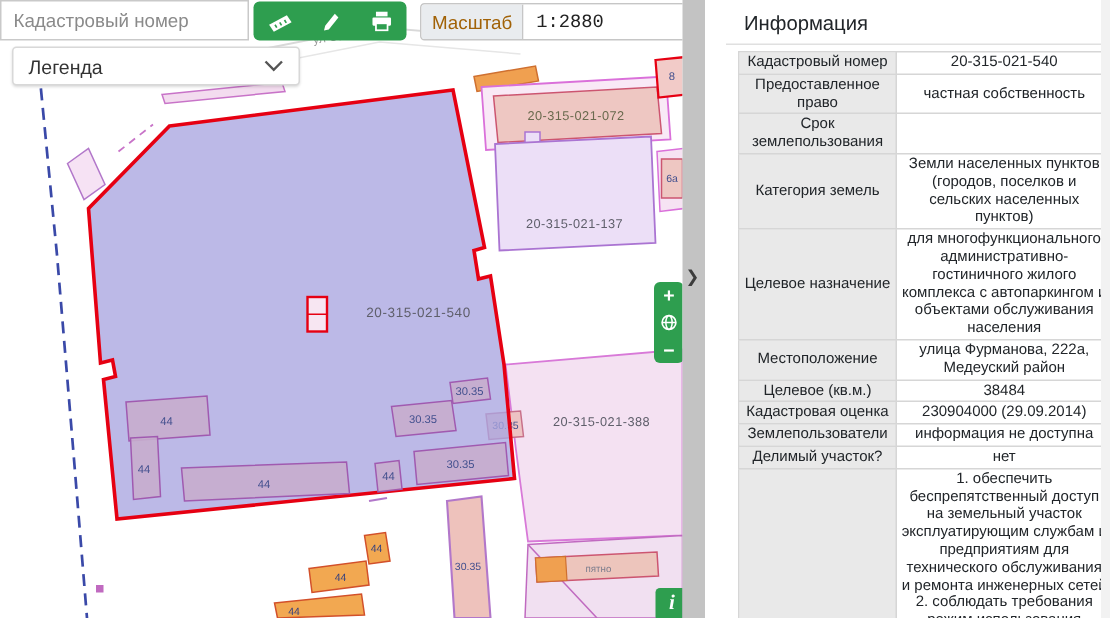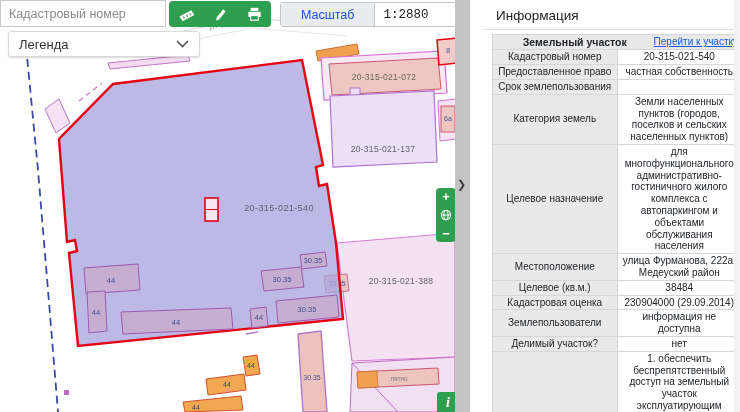--- a/index.html
+++ b/index.html
@@ -10,22 +10,22 @@
   .map-area svg.mapsvg{position:absolute;left:0;top:0;}
   
   .search-box{position:absolute;left:0;top:0;width:166px;height:27px;border:1px solid #c9c9c9;
               box-sizing:border-box;background:#fff;font-size:12.5px;color:#333;padding:0 8px;outline:none;}
   .search-box::placeholder{color:#8a8a8a;}
   .btn-group{position:absolute;left:169px;top:1px;width:102px;height:26px;background:#2e9e4f;
              border-radius:4px;display:flex;align-items:center;justify-content:space-around;}
   .tool-btn{width:30px;height:24px;display:flex;align-items:center;justify-content:center;cursor:pointer;}
   .scale-ctl{position:absolute;left:280px;top:2px;height:23px;display:flex;align-items:stretch;
              border:1px solid #c6c6c6;border-radius:3px;background:#fff;overflow:hidden;}
-  .scale-label{background:#e9ecef;border-right:1px solid #c6c6c6;padding:0 20px;display:flex;
-               align-items:center;font-size:12.5px;color:#1d4ed8;}
+  .scale-label{background:#e9ecef;border-right:1px solid #c6c6c6;padding:0 7px;display:flex;
+               align-items:center;font-size:12.5px;color:#a16207;}
   .scale-value{width:92px;padding:0 8px;display:flex;align-items:center;font-size:12.5px;color:#222;background:#fff;font-family:Liberation Mono, monospace;}
   .legend-box{position:absolute;left:8px;top:31px;width:192px;height:26px;background:#fff;
               border:1px solid #d8d8d8;border-radius:3px;box-shadow:0 1px 2px rgba(0,0,0,.15);
               display:flex;align-items:center;justify-content:space-between;padding:0 10px;box-sizing:border-box;cursor:pointer;}
   .legend-box span{font-size:13px;color:#333;}
   .zoom-ctl{position:absolute;left:436px;top:188px;width:20px;height:54px;background:#2e9e4f;
             border-radius:4px;display:flex;flex-direction:column;align-items:center;justify-content:space-between;
             padding:2px 0;box-sizing:border-box;}
   .zoom-ctl .zbtn{color:#fff;font-size:13px;line-height:13px;font-weight:bold;cursor:pointer;width:100%;text-align:center;}
   .info-btn{position:absolute;left:437px;top:392px;width:22px;height:22px;background:#2e9e4f;border-radius:3px;
@@ -196,28 +196,20 @@
   <div class="divider">
     <span class="chev">❯</span>
   </div>
 
   <div class="panel">
     <div class="panel-title">Информация</div>
     <div class="panel-rule"></div>
 
     <table class="info">
       <tbody>
-          <tr>
-        <td class="hdr-cell" colspan="2">
-          <div class="hdr-flex">
-            <span class="hdr-title">Земельный участок</span>
-            <a class="hdr-link">Перейти к участку</a>
-          </div>
-        </td>
-      </tr>
       <tr>
         <td class="lab">Кадастровый номер</td>
         <td class="val">20-315-021-540</td>
       </tr>
       <tr>
         <td class="lab">Предоставленное право</td>
         <td class="val">частная собственность</td>
       </tr>
       <tr>
         <td class="lab">Срок землепользования</td>

